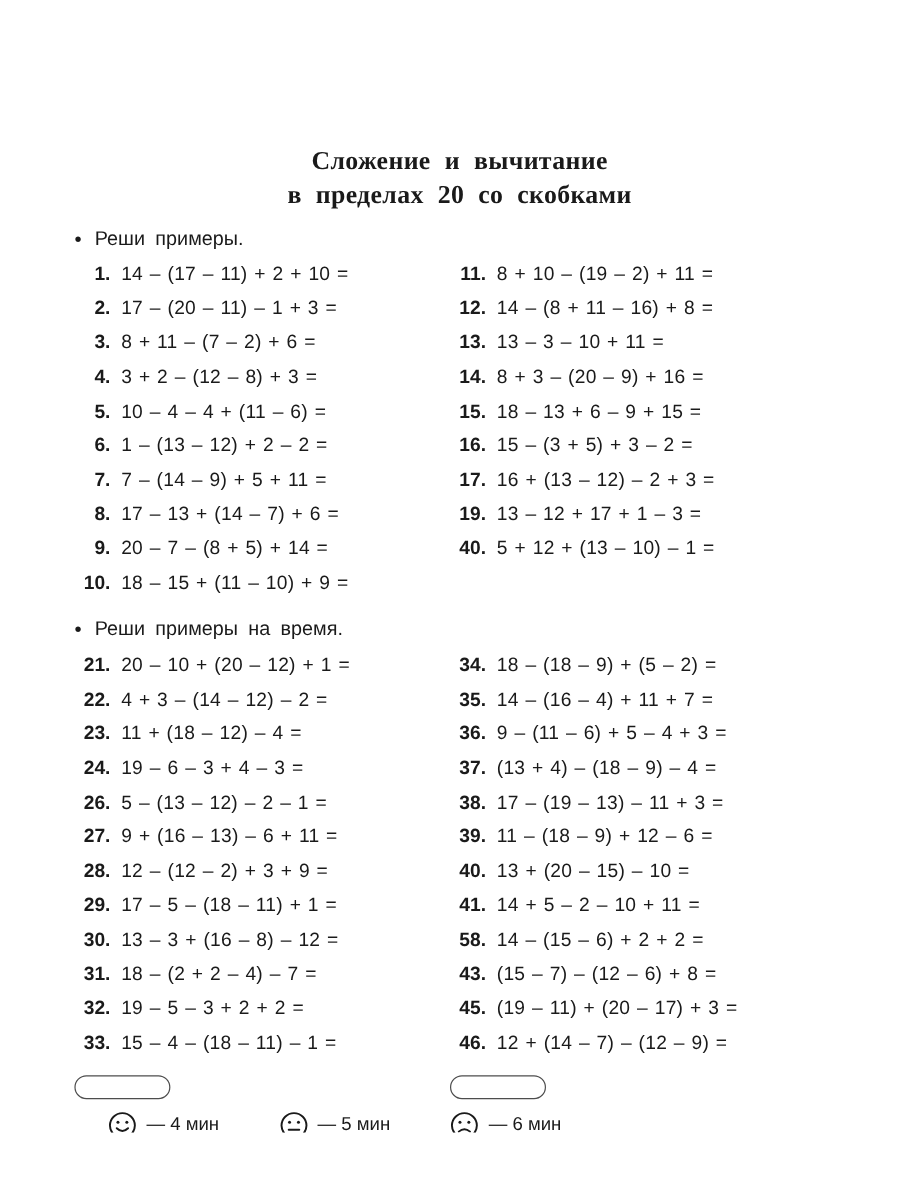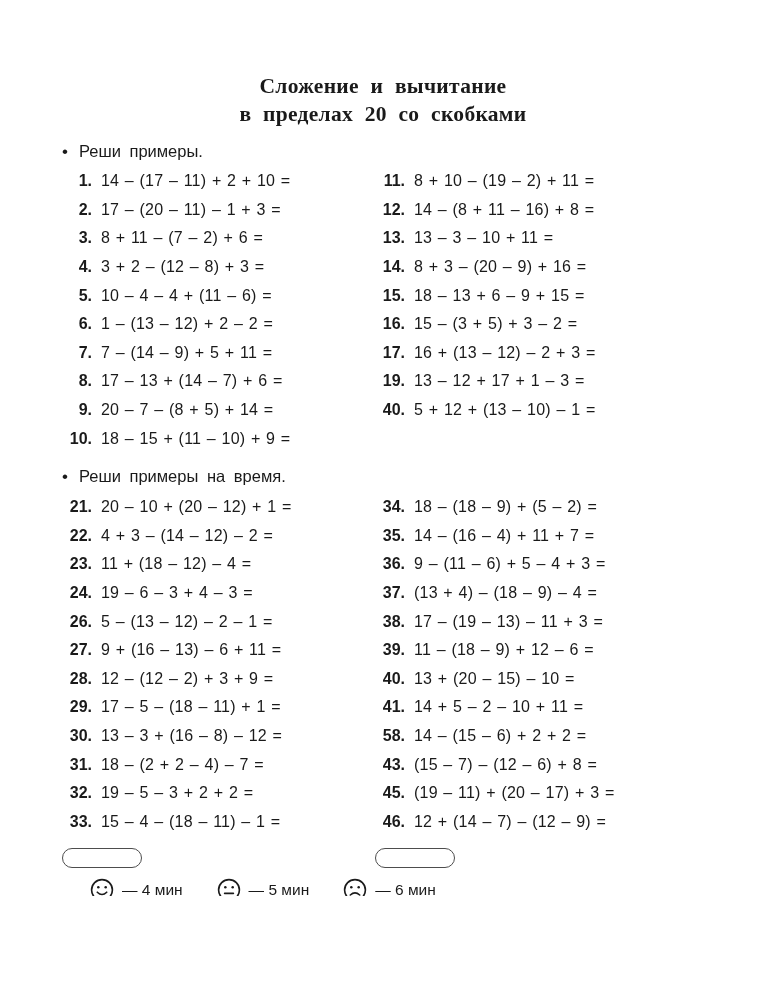--- a/index.html
+++ b/index.html
@@ -6,20 +6,21 @@
   body { font-family: "Liberation Sans", sans-serif; color: #1a1a1a; }
 
   .page {
     position: relative;
     width: 760px;
     height: 896px;
     background: #ffffff;
     box-sizing: border-box;
     padding: 0 56px 0 62px;
     overflow: hidden;
+    margin-top: 48px;
   }
 
   .title {
     padding-top: 72px;
     text-align: center;
     font-family: "Liberation Serif", serif;
     font-weight: bold;
     font-size: 21.5px;
     line-height: 28px;
     word-spacing: 6px;
@@ -59,21 +60,21 @@
     border-radius: 10px;
     box-sizing: border-box;
     background: #fff;
   }
 
   .legend {
     display: flex;
     align-items: flex-end;
     margin-top: 10px;
     margin-left: 28px;
-    gap: 34px;
+    gap: 50px;
   }
   .legend-item { display: flex; align-items: center; gap: 8px; }
   .legend-text { font-size: 15.5px; }
   .face { width: 24px; height: 24px; display: block; }
   .face circle, .face path, .face line {
     fill: none;
     stroke: #1a1a1a;
     stroke-width: 1.6;
     stroke-linecap: round;
   }

